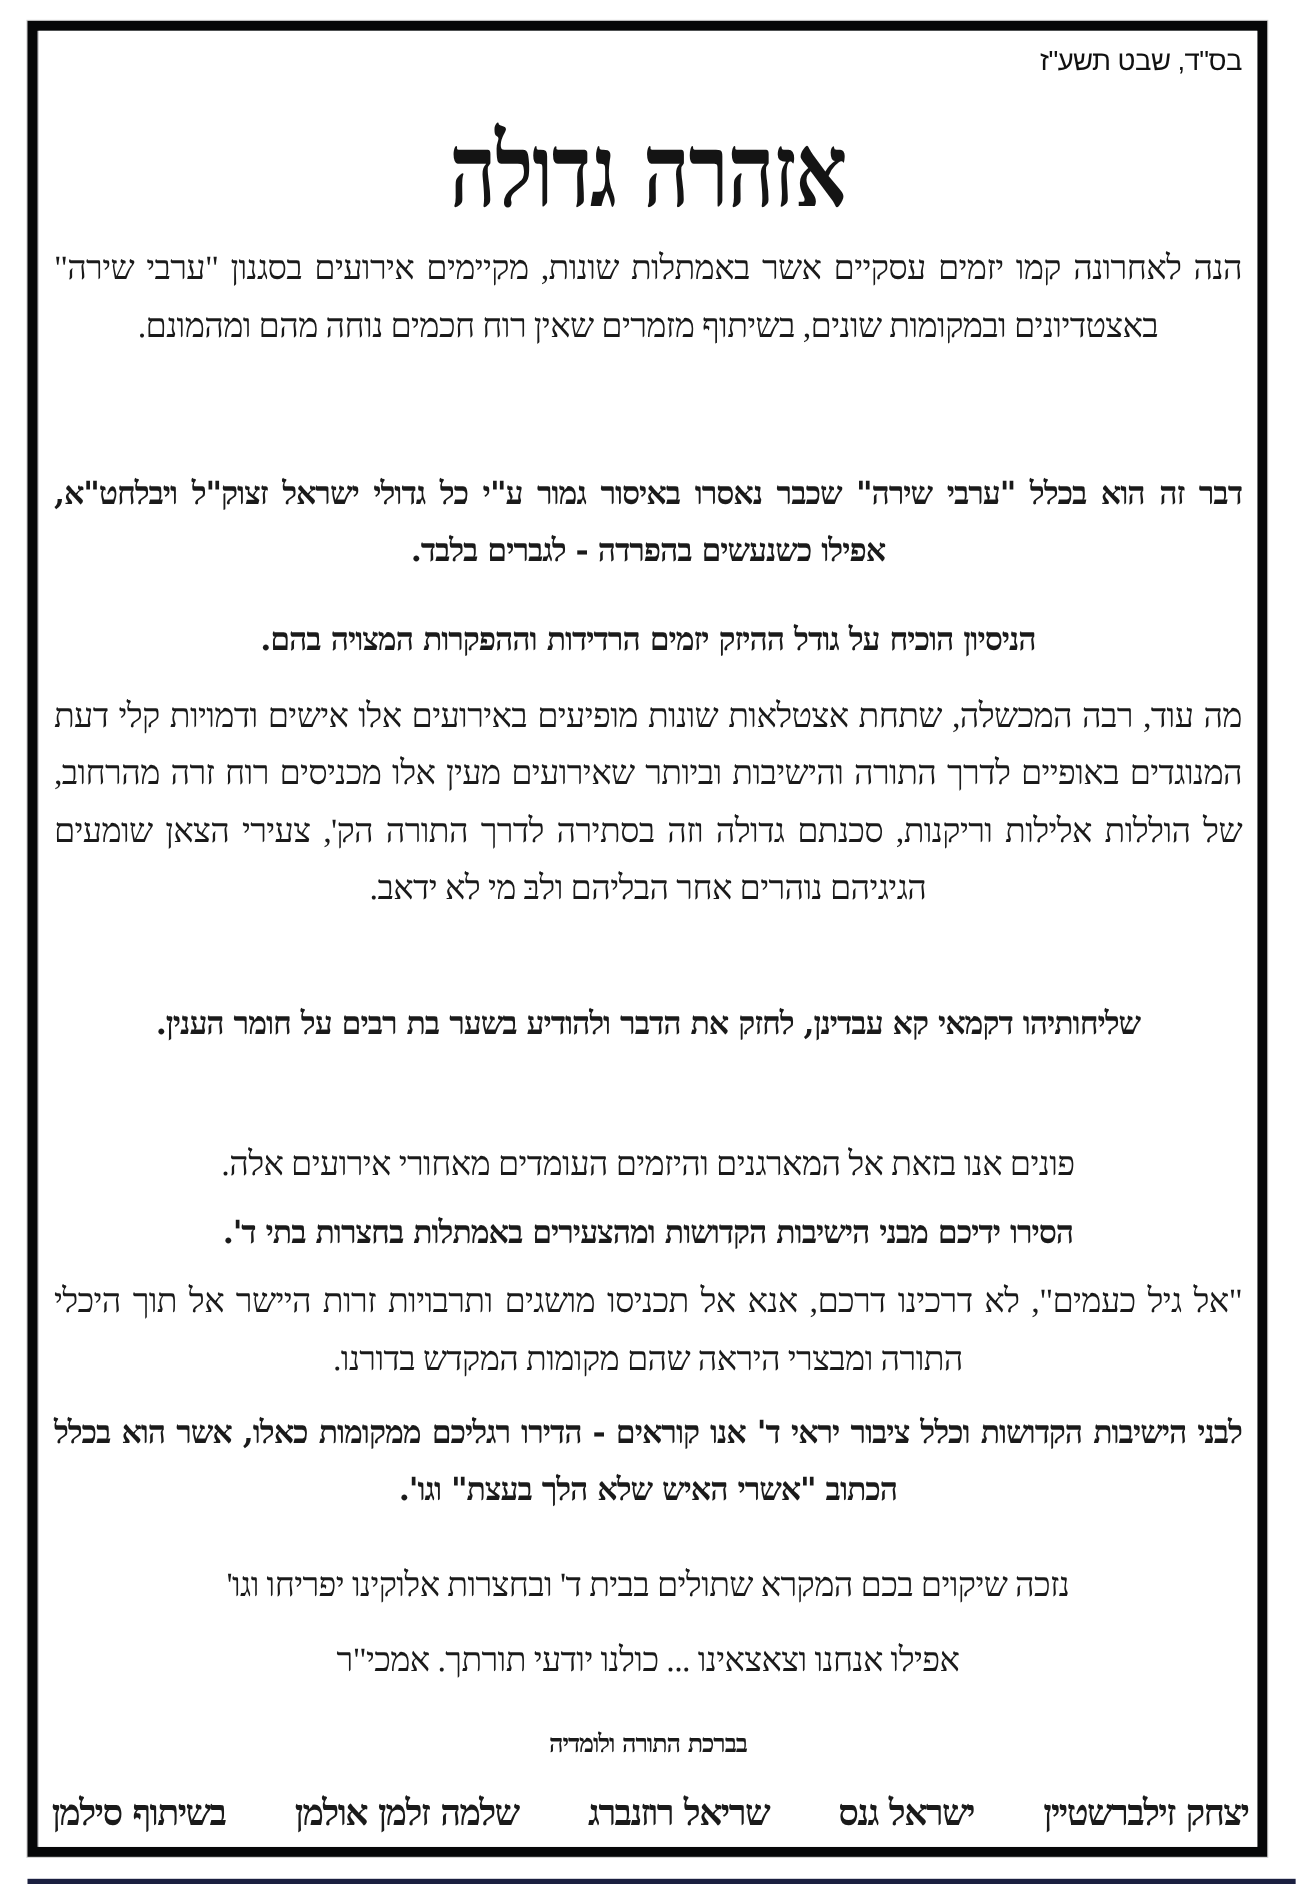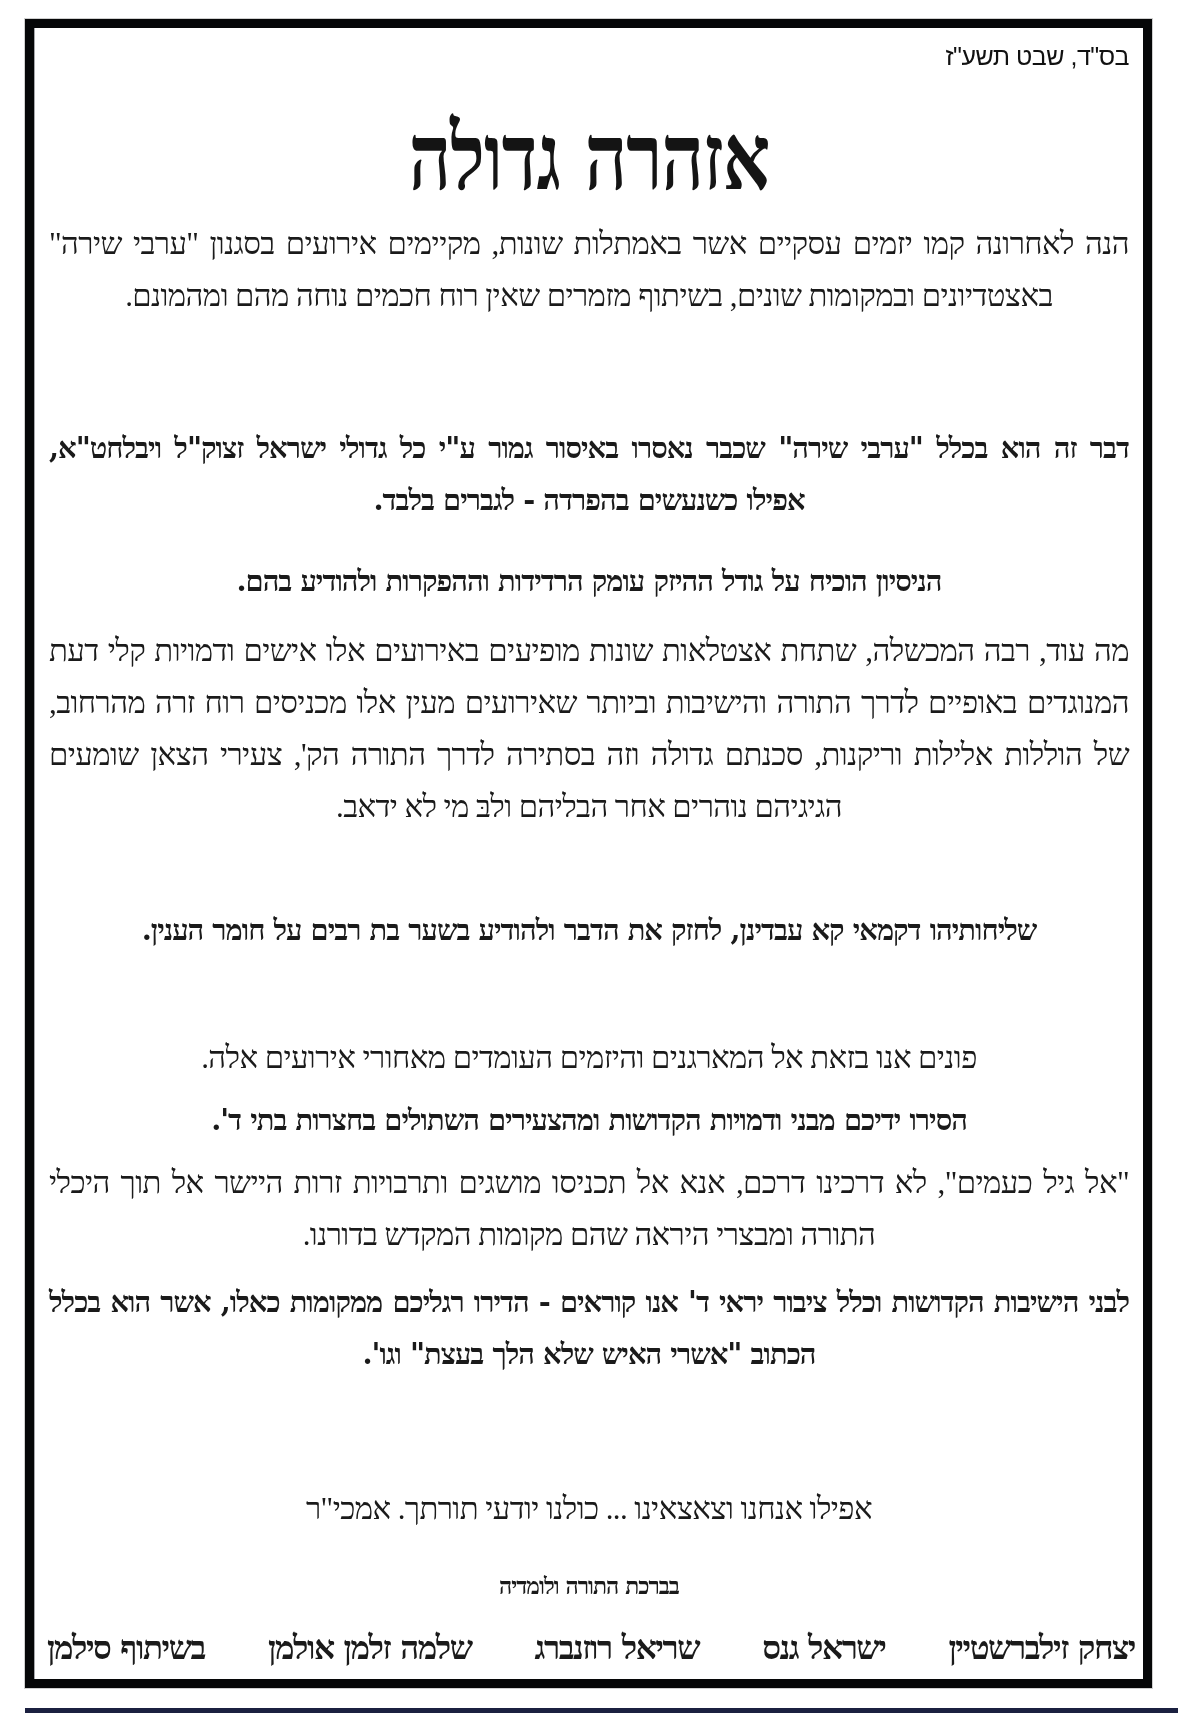--- a/index.html
+++ b/index.html
@@ -144,27 +144,28 @@
 <div class="frame-outer">
   <div class="frame-gray"></div>
   <div class="frame-inner">
 
     <div class="date-line">בס"ד, שבט תשע"ז</div>
 
     <div class="title">אזהרה גדולה</div>
 
     <div class="block reg p1">הנה לאחרונה קמו יזמים עסקיים אשר באמתלות שונות, מקיימים אירועים בסגנון "ערבי שירה" באצטדיונים ובמקומות שונים, בשיתוף מזמרים שאין רוח חכמים נוחה מהם ומהמונם.</div>
     <div class="block bold p2">דבר זה הוא בכלל "ערבי שירה" שכבר נאסרו באיסור גמור ע"י כל גדולי ישראל זצוק"ל ויבלחט"א, אפילו כשנעשים בהפרדה - לגברים בלבד.</div>
-    <div class="block bold p3">הניסיון הוכיח על גודל ההיזק עומק הרדידות וההפקרות ולהודיע בהם.</div>
+    <div class="block bold p3">הניסיון הוכיח על גודל ההיזק יזמים הרדידות וההפקרות המצויה בהם.</div>
     <div class="block reg p4">מה עוד, רבה המכשלה, שתחת אצטלאות שונות מופיעים באירועים אלו אישים ודמויות קלי דעת המנוגדים באופיים לדרך התורה והישיבות וביותר שאירועים מעין אלו מכניסים רוח זרה מהרחוב, של הוללות אלילות וריקנות, סכנתם גדולה וזה בסתירה לדרך התורה הק', צעירי הצאן שומעים הגיגיהם נוהרים אחר הבליהם ולבּ מי לא ידאב.</div>
     <div class="block bold p5">שליחותיהו דקמאי קא עבדינן, לחזק את הדבר ולהודיע בשער בת רבים על חומר הענין.</div>
     <div class="block reg p6">פונים אנו בזאת אל המארגנים והיזמים העומדים מאחורי אירועים אלה.</div>
-    <div class="block bold p7">הסירו ידיכם מבני ודמויות הקדושות ומהצעירים השתולים בחצרות בתי ד'.</div>
+    <div class="block bold p7">הסירו ידיכם מבני הישיבות הקדושות ומהצעירים באמתלות בחצרות בתי ד'.</div>
     <div class="block reg p8">"אל גיל כעמים", לא דרכינו דרכם, אנא אל תכניסו מושגים ותרבויות זרות היישר אל תוך היכלי התורה ומבצרי היראה שהם מקומות המקדש בדורנו.</div>
     <div class="block bold p9">לבני הישיבות הקדושות וכלל ציבור יראי ד' אנו קוראים - הדירו רגליכם ממקומות כאלו, אשר הוא בכלל הכתוב "אשרי האיש שלא הלך בעצת" וגו'.</div>
+    <div class="block reg p10">נזכה שיקוים בכם המקרא שתולים בבית ד' ובחצרות אלוקינו יפריחו וגו'</div>
     <div class="block reg p11">אפילו אנחנו וצאצאינו ... כולנו יודעי תורתך. אמכי"ר</div>
 
     <div class="blessing">בברכת התורה ולומדיה</div>
 
     <div class="signatures">
       <span>יצחק זילברשטיין</span>
       <span>ישראל גנס</span>
       <span>שריאל רוזנברג</span>
       <span>שלמה זלמן אולמן</span>
       <span>בשיתוף סילמן</span>

